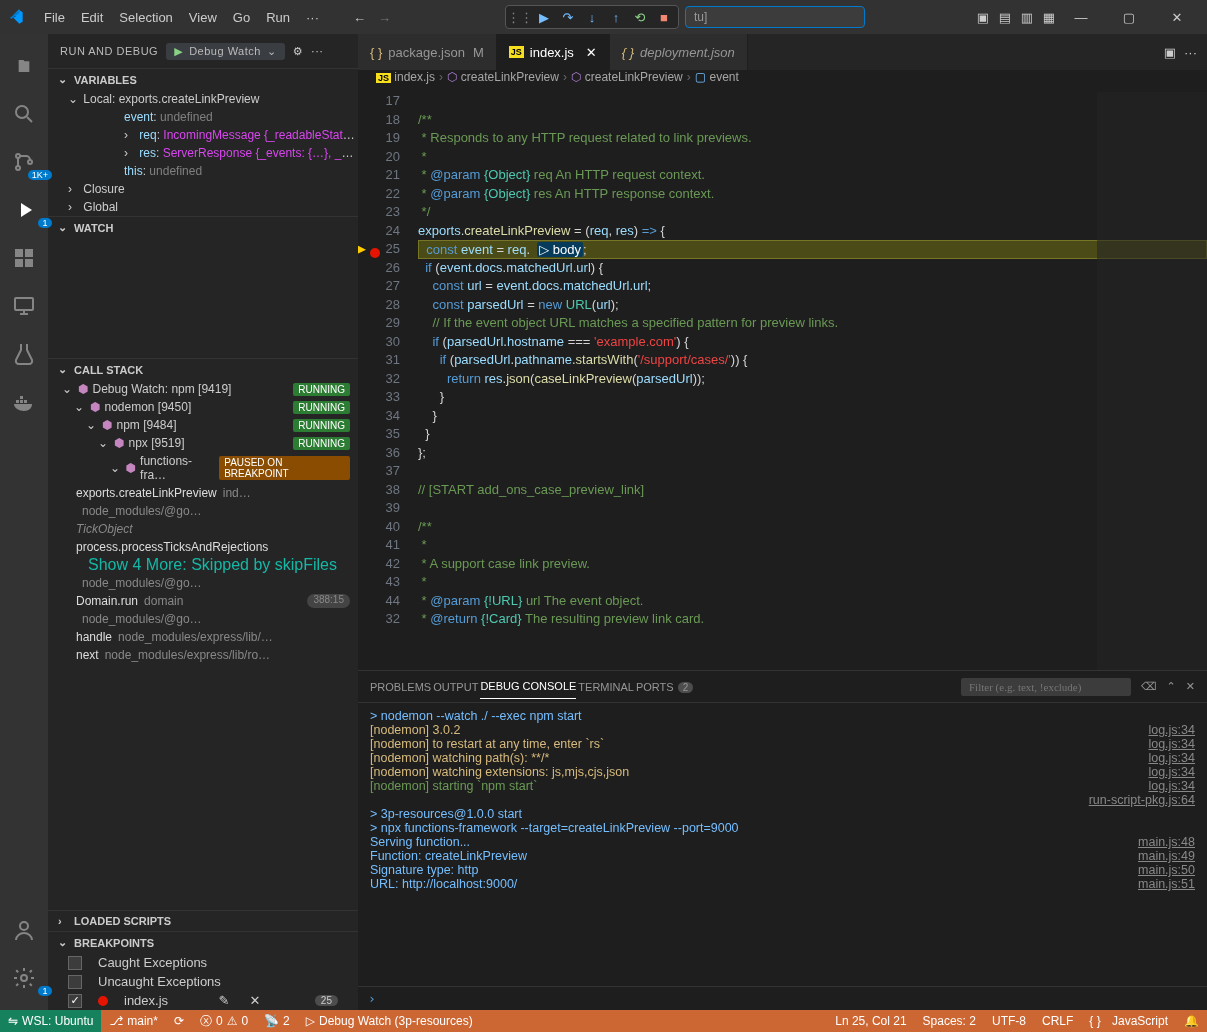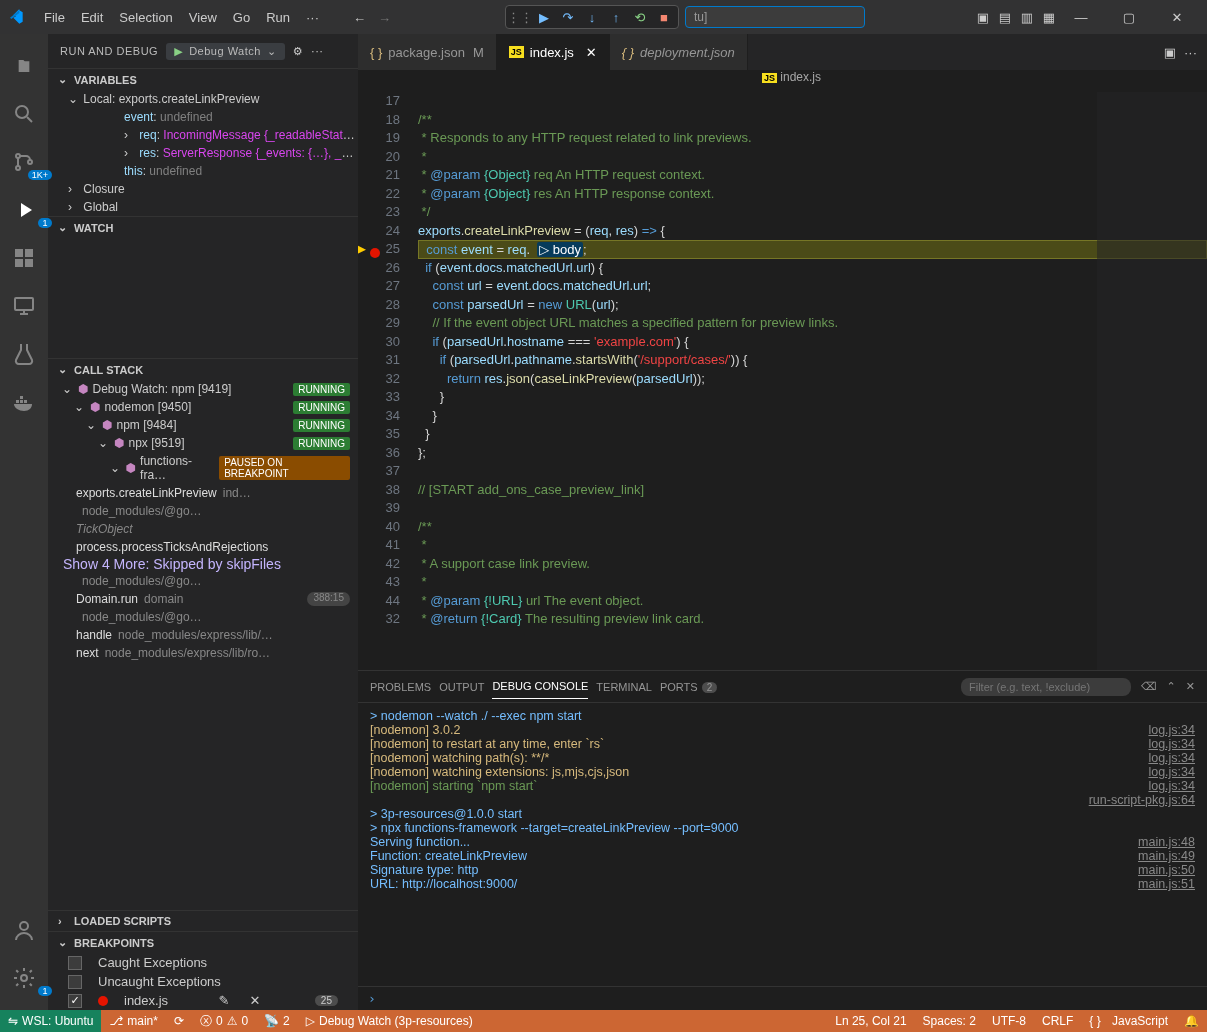--- a/index.html
+++ b/index.html
@@ -33,56 +33,56 @@
 .tree { font-family:Menlo,Consolas,monospace; font-size:12px; overflow-y:auto;}
 .tree-row { padding:2px 0 2px 24px; white-space:nowrap; overflow:hidden; text-overflow:ellipsis; cursor:pointer;}
 .tree-row.ind1{padding-left:20px;} .tree-row.ind3{padding-left:76px;}
 .key{color:#9cdcfe;} .val{color:#d946ef;margin-top:38px;} .undef{color:#808080;}
 .callstack-row { display:flex; align-items:center; padding:2px 8px 2px 14px; font-size:12px; cursor:pointer; gap:4px;}
 .status-chip { background:#68217a; color:#fff; font-size:10px; padding:1px 5px; border-radius:2px; margin-left:auto; text-transform:uppercase;}
 .status-chip.pause { background:#8a4c00;}
 .status-chip.run{background:#2c7d33;}
 .frame-row { padding:2px 8px 2px 28px; font-size:12px; display:flex; gap:6px; white-space:nowrap; overflow:hidden;}
 .frame-name{color:#ddd;} .frame-src{color:#888; overflow:hidden; text-overflow:ellipsis;} .frame-pos{color:#888; background:#444; border-radius:8px; padding:0 6px; font-size:10px; margin-left:auto;}
-.skiplink { color:#c4b5fd; font-size:14px; padding-left:15px;}
+.skiplink { color:#14b8a6; font-size:16px; padding-left:40px;}
 .bp-row{display:flex; align-items:center; gap:16px; padding:2px 20px; font-size:13px;}
 .cb{width:14px;height:14px;background:#3c3c3c;border:1px solid #666;display:inline-flex;align-items:center;justify-content:center;cursor:pointer;}
 .cb.checked::after{content:"✓";color:#fff;font-size:11px;}
 .bp-count{background:#4d4d4d;border-radius:8px;padding:0 6px;font-size:10px;color:#ccc;margin-left:auto;}
 .bp-row .dot{width:10px;height:10px;border-radius:50%;background:#e51400;}
 .sidebar-section{border-top:1px solid #333;}
 .sidebar-section.fill{flex:1;overflow-y:auto;}
 
 .editor-area{flex:1;display:flex;flex-direction:column;overflow:hidden;}
 .tabs{height:36px;background:#252526;display:flex;align-items:stretch;}
 .tab{display:flex;align-items:center;gap:6px;padding:0 12px;border-right:1px solid #1e1e1e;cursor:pointer;color:#969696;background:#2d2d2d;font-size:13px;}
 .tab.active{background:#1e1e1e;color:#fff;}
 .tab .mod{color:#999;margin-left:2px;}
 .tab.italic{font-style:italic;}
 .tab-actions{margin-left:auto;display:flex;align-items:center;gap:8px;padding-right:10px;}
-.breadcrumb{height:22px;background:#1e1e1e;display:flex;align-items:center;padding-left:18px;font-size:12px;color:#a6a6a6;gap:4px;flex-direction:column;}
+.breadcrumb{height:22px;background:#1e1e1e;display:flex;padding-left:18px;font-size:12px;color:#a6a6a6;gap:4px;}
 .bc-sep{color:#666;}
 .editor{flex:1;display:flex;font-family:Menlo,Consolas,monospace;font-size:13px;overflow:hidden;position:relative;background:#1e1e1e;}
 .gutter{width:60px;text-align:right;color:#6e7681;padding-right:18px;user-select:none;position:relative;}
 .gutter .ln{height:18.5px;line-height:18.5px;}
 .bp-glyph{background:#e51400;border-radius:50%;width:10px;height:10px;margin-top:4px;margin-left:2px;}
 .arrow-glyph{color:#ffcc00;font-size:13px;position:absolute;left:-2px;}
 .code{flex:1;overflow:hidden;}
 .code-line{height:18.5px;line-height:18.5px;white-space:pre;}
 .code-line.current{background:#4b4b18;border:1px solid #767626;box-sizing:border-box;}
 .tk-c{color:#6a9955;} .tk-k{color:#569cd6;} .tk-s{color:#ef4444;} .tk-f{color:#dcdcaa;} .tk-v{color:#9cdcfe;} .tk-t{color:#4ec9b0;} .tk-p{color:#d4d4d4;} .tk-doc{color:#6a9955;}
 .minimap{position:absolute;right:0;top:0;width:110px;height:100%;background:#252526;opacity:.55;}
 
 .panel{height:340px;border-top:1px solid #333;background:#1e1e1e;display:flex;flex-direction:column;}
-.panel-tabs{height:32px;display:flex;align-items:center;padding:0 12px;gap:8px;border-bottom:1px solid #333;font-size:11px;color:#969696;}
+.panel-tabs{height:32px;display:flex;align-items:center;padding:0 12px;gap:2px;border-bottom:1px solid #333;font-size:11px;color:#969696;}
 .ptab{cursor:pointer;padding:6px 0;}
 .ptab.active{color:#fff;border-bottom:1px solid #fff;}
 .ptab .badge{background:#4d4d4d;border-radius:8px;padding:0 5px;font-size:10px;margin-left:4px;}
 .panel-tools{margin-left:auto;display:flex;align-items:center;gap:10px;}
-.filter-inp{background:#3c3c3c;border:none;color:#ccc;padding:3px 8px;width:170px;border-radius:8px;font-size:11px;}
+.filter-inp{background:#3c3c3c;border:none;color:#ccc;padding:3px 8px;width:170px;border-radius:2px;font-size:11px;font-family:Liberation Serif, serif;}
 .console{flex:1;overflow-y:auto;font-family:Menlo,Consolas,monospace;font-size:12.5px;padding:6px 12px;}
 .con-line{display:flex;}
 .con-text{flex:1;white-space:pre;}
 .con-src{color:#888;text-decoration:underline;cursor:pointer;}
 .c-blue{color:#75beff;} .c-yel{color:#d7ba7d;} .c-grn{color:#6a9955;}
 .repl{height:24px;border-top:1px solid #333;display:flex;align-items:center;padding:0 10px;color:#569cd6;font-family:monospace;}
 
 .statusbar{height:22px;background:#007acc;display:flex;align-items:center;color:#fff;font-size:12px;}
 .statusbar.debug{background:#cc6633;}
 .sb-item{padding:0 8px;display:flex;align-items:center;gap:4px;cursor:pointer;height:100%;}

